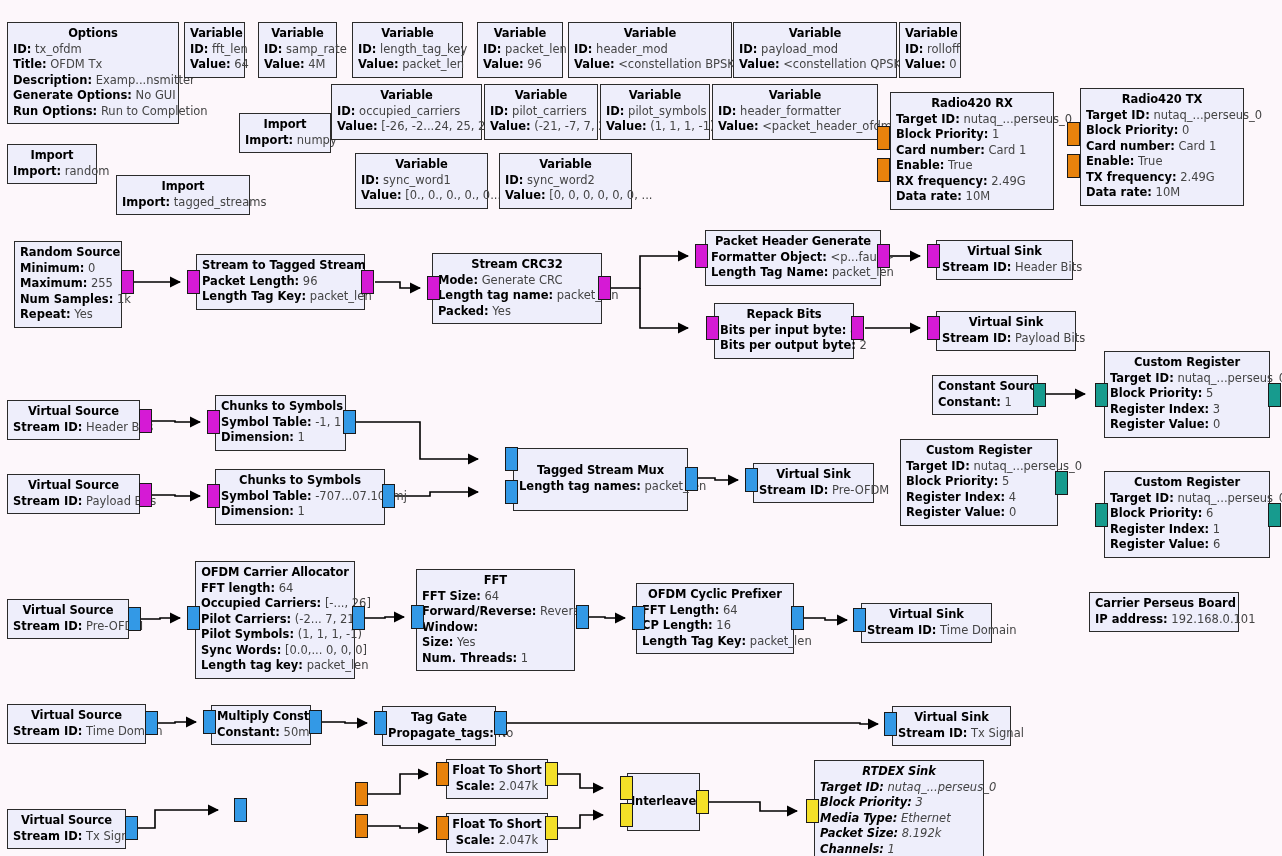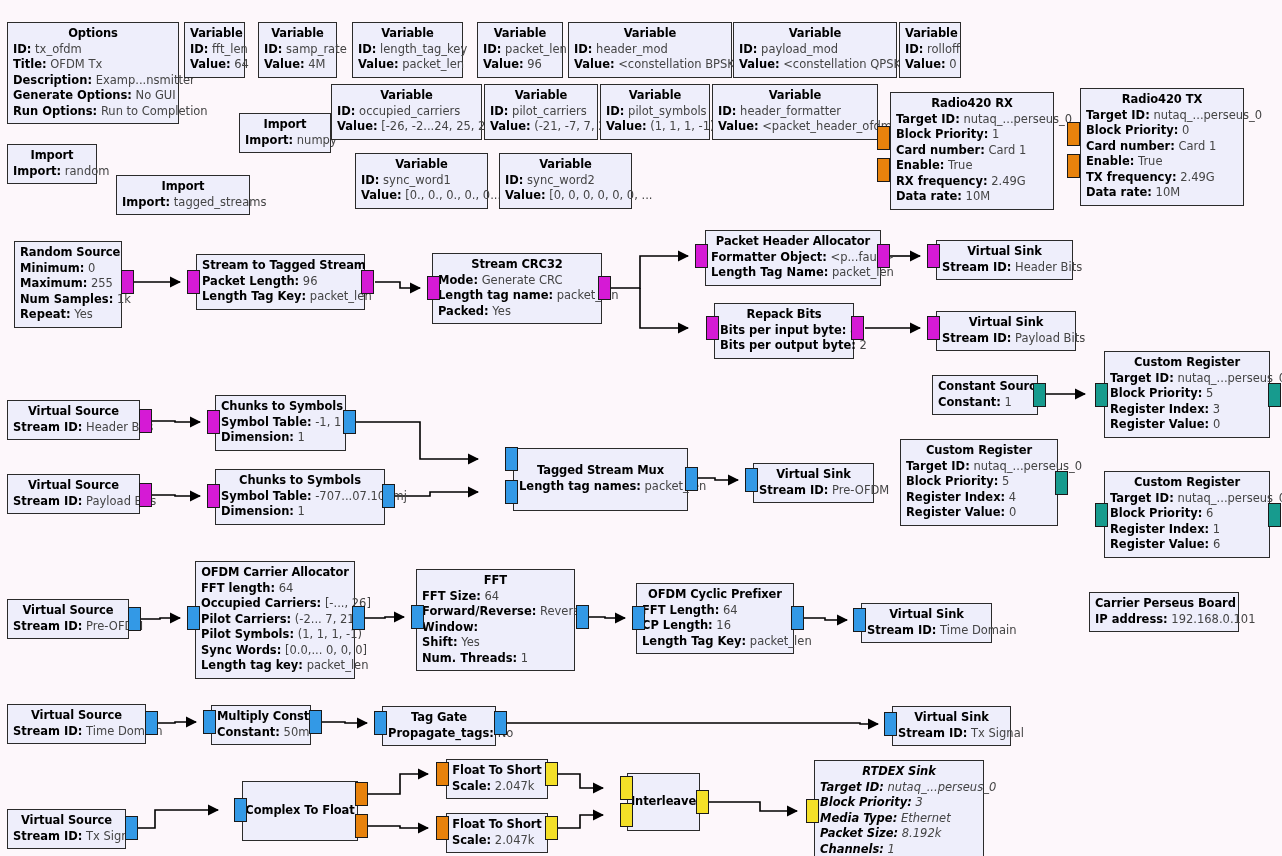--- a/index.html
+++ b/index.html
@@ -25,21 +25,21 @@
     white-space:nowrap;
     z-index:3;
   }
   .blk .ttl{
     font-weight:bold;color:#000;text-align:center;display:block;
     font-size:11.5px;line-height:15.5px;letter-spacing:-0.1px;
   }
   .blk .row{display:block;}
   .blk .k{font-weight:bold;color:#000;}
   .blk .v{color:#444;}
-  .blk.centre .row{text-align:left;}
+  .blk.centre .row{text-align:center;}
   .blk.only-title{display:flex;align-items:center;justify-content:center;}
 
   
   .port{position:absolute;box-sizing:border-box;border:1px solid #1a1a1a;z-index:4;}
   .p-byte{background:#d51ad5;}
   .p-cplx{background:#3399e6;}
   .p-msg{background:#e8820c;}
   .p-teal{background:#179b8e;}
   .p-short{background:#f4e028;}
   .p-float{background:#e8820c;}
@@ -255,21 +255,21 @@
   <div class="blk centre" style="left:432px;top:237px;width:170px;">
     <span class="ttl">Stream CRC32</span>
     <span class="row" style="text-align:left;"><span class="k">Mode:</span> <span class="v">Generate CRC</span></span>
     <span class="row" style="text-align:left;"><span class="k">Length tag name:</span> <span class="v">packet_len</span></span>
     <span class="row" style="text-align:left;"><span class="k">Packed:</span> <span class="v">Yes</span></span>
   </div>
   <div class="port p-byte" style="left:598px;top:260px;width:13px;height:24px;"></div>
 
   <div class="port p-byte" style="left:695px;top:228px;width:13px;height:24px;"></div>
   <div class="blk centre" style="left:705px;top:214px;width:176px;">
-    <span class="ttl">Packet Header Allocator</span>
+    <span class="ttl">Packet Header Generate</span>
     <span class="row" style="text-align:left;"><span class="k">Formatter Object:</span> <span class="v">&lt;p...fault&gt;</span></span>
     <span class="row" style="text-align:center;"><span class="k">Length Tag Name:</span> <span class="v">packet_len</span></span>
   </div>
   <div class="port p-byte" style="left:877px;top:228px;width:13px;height:24px;"></div>
 
   <div class="port p-byte" style="left:927px;top:228px;width:13px;height:24px;"></div>
   <div class="blk centre" style="left:936px;top:224px;width:137px;">
     <span class="ttl">Virtual Sink</span>
     <span class="row"><span class="k">Stream ID:</span> <span class="v">Header Bits</span></span>
   </div>
@@ -382,21 +382,21 @@
     <span class="row"><span class="k">Length tag key:</span> <span class="v">packet_len</span></span>
   </div>
   <div class="port p-cplx" style="left:352px;top:590px;width:13px;height:24px;"></div>
 
   <div class="port p-cplx" style="left:411px;top:589px;width:13px;height:24px;"></div>
   <div class="blk" style="left:416px;top:553px;width:159px;">
     <span class="ttl">FFT</span>
     <span class="row"><span class="k">FFT Size:</span> <span class="v">64</span></span>
     <span class="row"><span class="k">Forward/Reverse:</span> <span class="v">Reverse</span></span>
     <span class="row"><span class="k">Window:</span> <span class="v"></span></span>
-    <span class="row"><span class="k">Shift:</span> <span class="v">Yes</span></span>
+    <span class="row"><span class="k">Size:</span> <span class="v">Yes</span></span>
     <span class="row"><span class="k">Num. Threads:</span> <span class="v">1</span></span>
   </div>
   <div class="port p-cplx" style="left:576px;top:589px;width:13px;height:24px;"></div>
 
   <div class="port p-cplx" style="left:632px;top:590px;width:13px;height:24px;"></div>
   <div class="blk" style="left:636px;top:567px;width:158px;">
     <span class="ttl">OFDM Cyclic Prefixer</span>
     <span class="row"><span class="k">FFT Length:</span> <span class="v">64</span></span>
     <span class="row"><span class="k">CP Length:</span> <span class="v">16</span></span>
     <span class="row"><span class="k">Length Tag Key:</span> <span class="v">packet_len</span></span>
@@ -440,23 +440,20 @@
     <span class="row"><span class="k">Stream ID:</span> <span class="v">Tx Signal</span></span>
   </div>
 
   <div class="blk centre" style="left:7px;top:793px;width:119px;">
     <span class="ttl">Virtual Source</span>
     <span class="row"><span class="k">Stream ID:</span> <span class="v">Tx Signal</span></span>
   </div>
   <div class="port p-cplx" style="left:125px;top:800px;width:13px;height:24px;"></div>
 
   <div class="port p-cplx" style="left:234px;top:782px;width:13px;height:24px;"></div>
-  <div class="blk only-title" style="left:242px;top:765px;width:116px;height:60px;">
-    <span class="ttl">Complex To Float</span>
-  </div>
   <div class="port p-float" style="left:355px;top:766px;width:13px;height:24px;"></div>
   <div class="port p-float" style="left:355px;top:798px;width:13px;height:24px;"></div>
 
   <div class="port p-float" style="left:436px;top:746px;width:13px;height:24px;"></div>
   <div class="blk centre" style="left:446px;top:743px;width:102px;">
     <span class="ttl">Float To Short</span>
     <span class="row"><span class="k">Scale:</span> <span class="v">2.047k</span></span>
   </div>
   <div class="port p-short" style="left:545px;top:746px;width:13px;height:24px;"></div>
 

